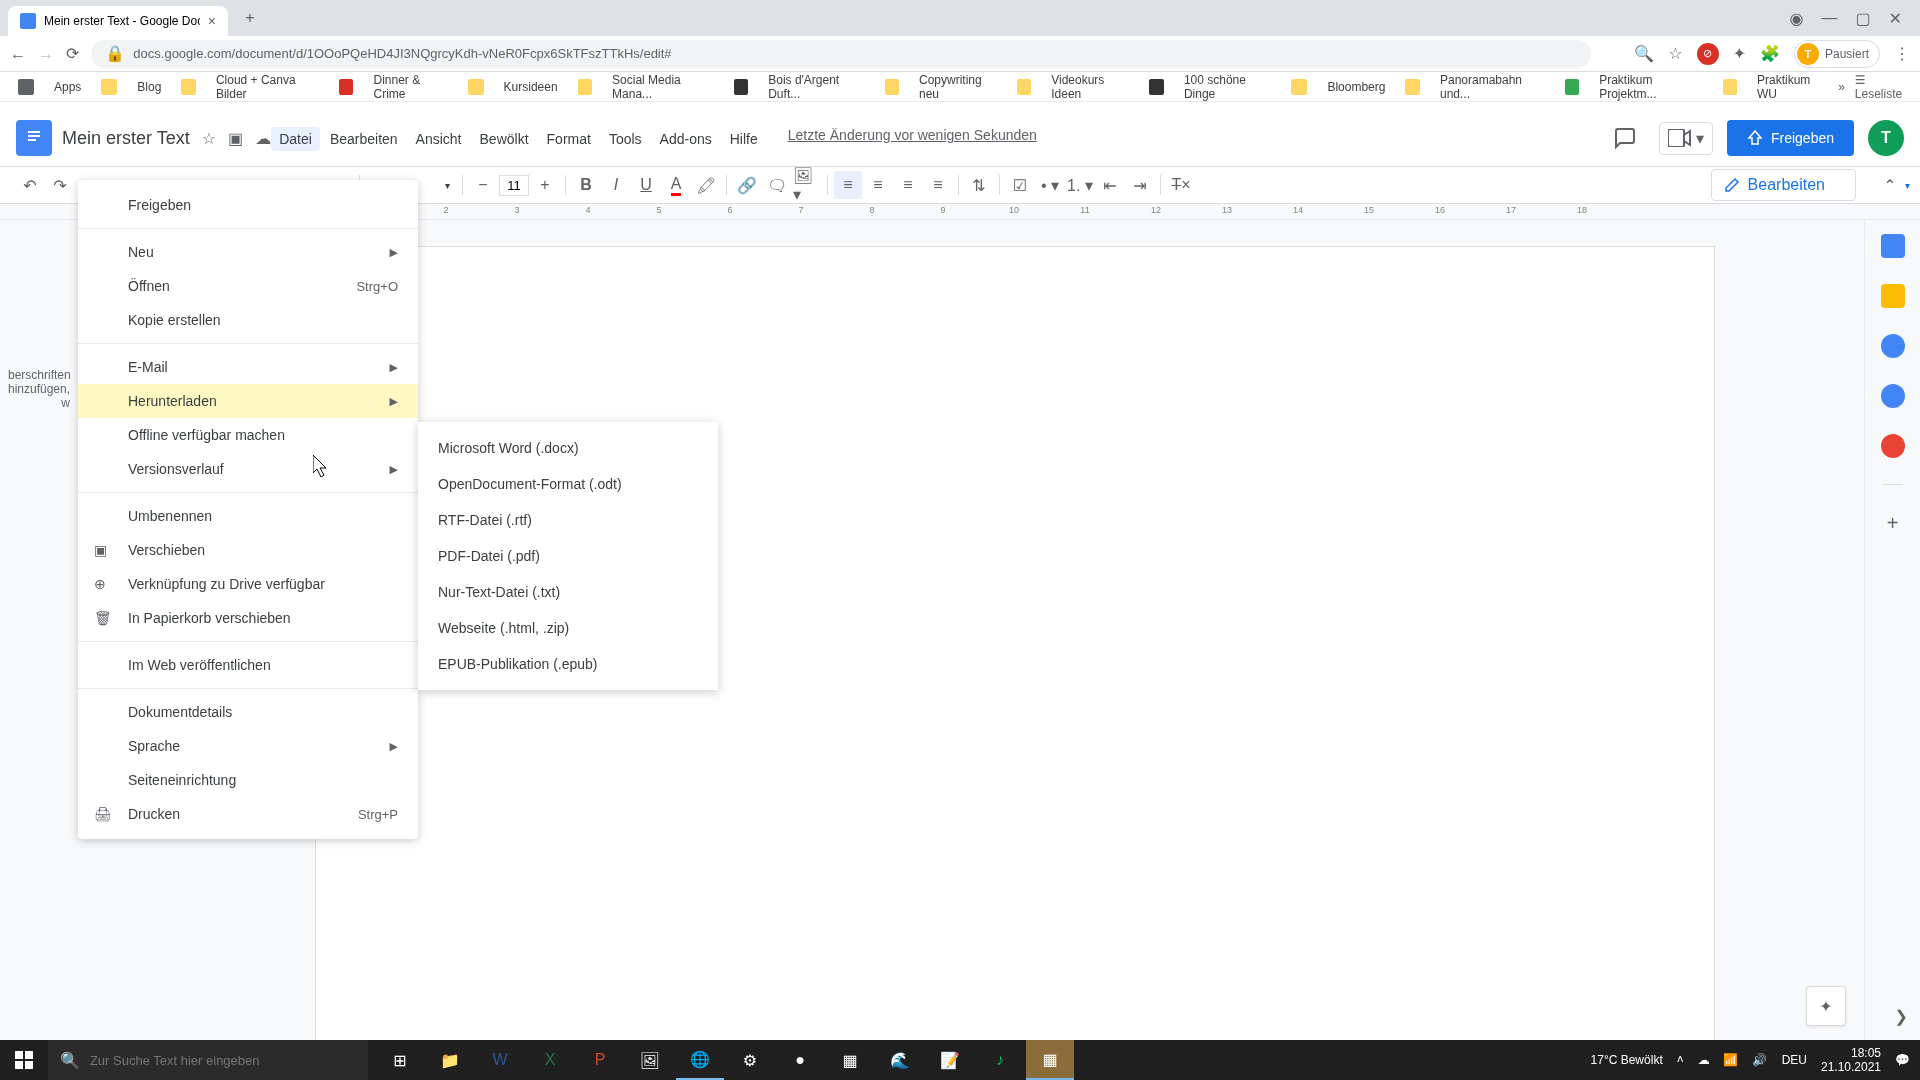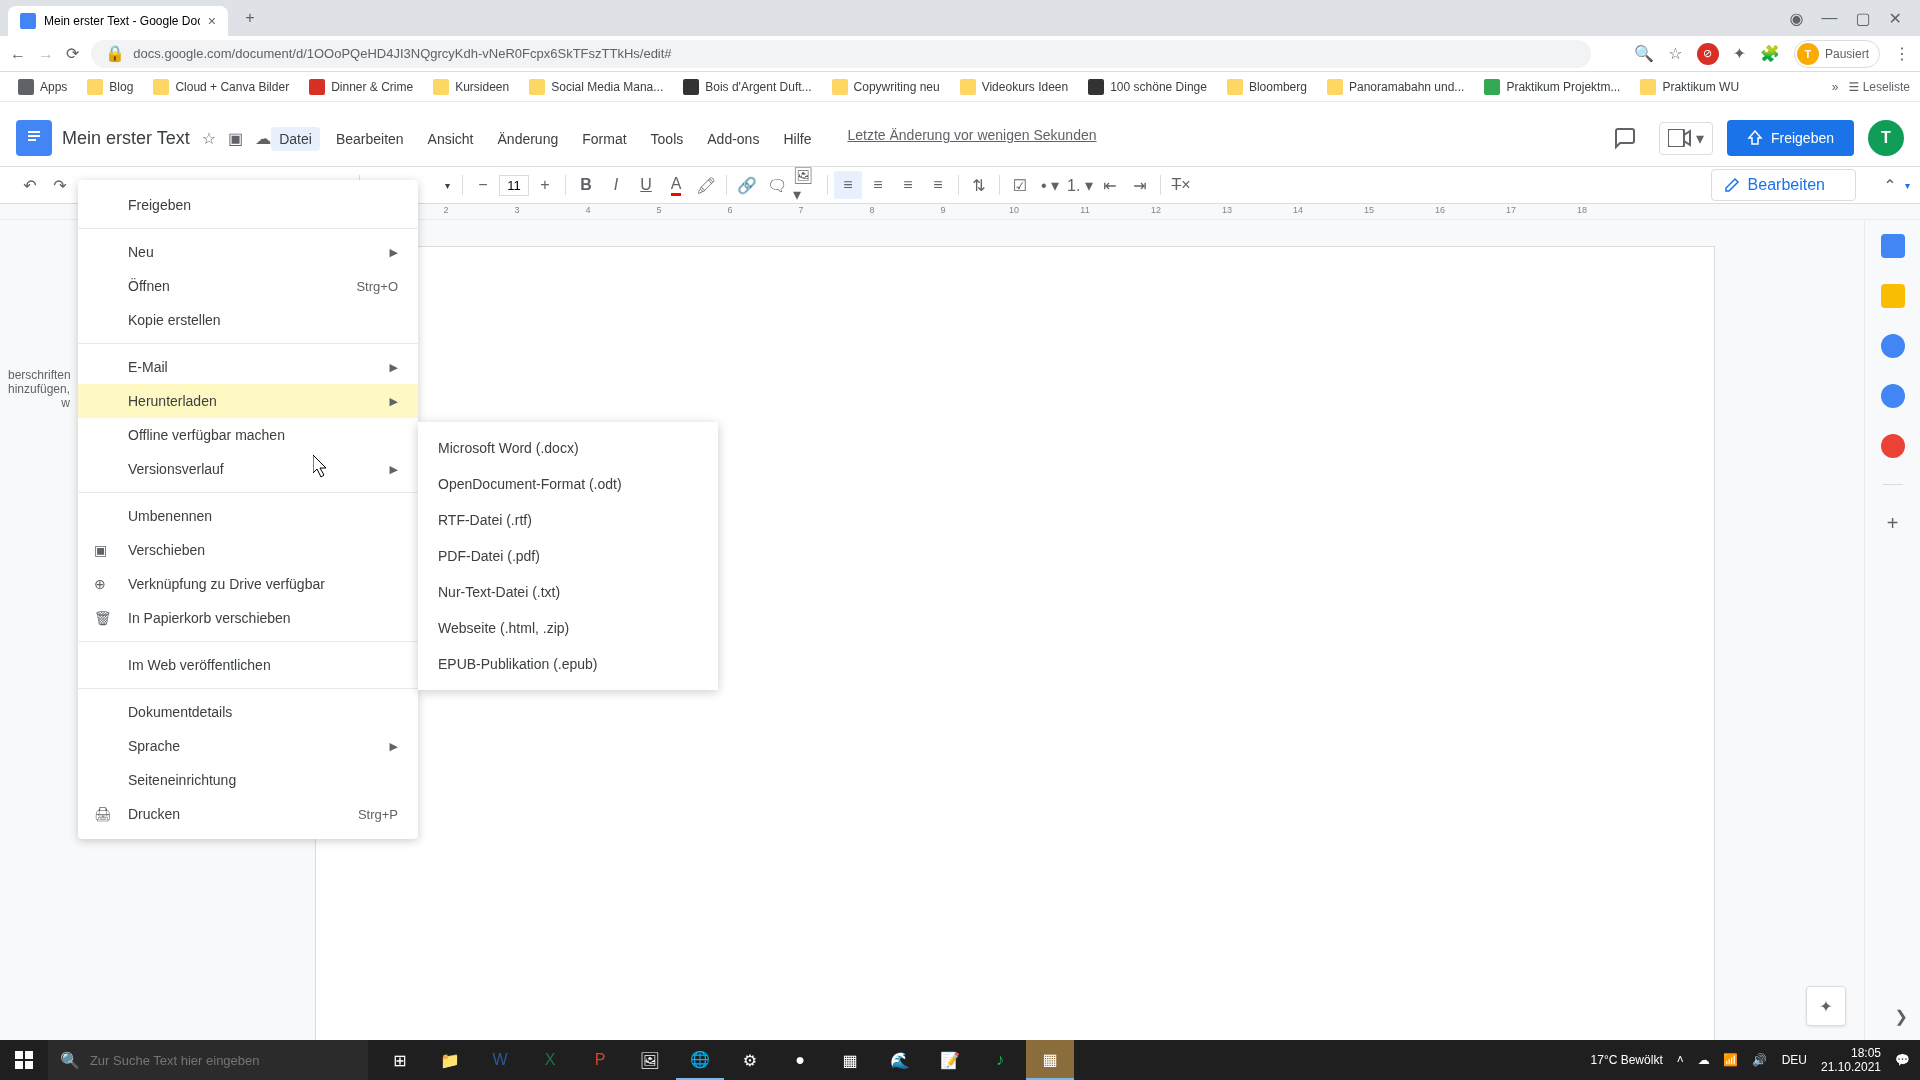--- a/index.html
+++ b/index.html
@@ -18,32 +18,32 @@
 .nav-icon { color: #5f6368; cursor: pointer; display: flex; align-items: center; }
 .url-bar { flex: 1; height: 28px; background: #f1f3f4; border-radius: 14px; display: flex; align-items: center; padding: 0 14px; max-width: 1500px; }
 .lock-icon { color: #5f6368; margin-right: 8px; }
 .url-text { font-size: 13px; color: #5f6368; }
 .url-right { margin-left: auto; display: flex; gap: 14px; align-items: center; color: #5f6368; }
 .ext-badge { width: 22px; height: 22px; border-radius: 50%; background: #d93025; color: #fff; display: flex; align-items: center; justify-content: center; font-size: 11px; }
 .profile-pill { border: 1px solid #dadce0; border-radius: 14px; padding: 2px 10px 2px 2px; display: flex; align-items: center; gap: 6px; }
 .profile-avatar { width: 22px; height: 22px; border-radius: 50%; background: #f9ab00; display: flex; align-items: center; justify-content: center; color: #fff; font-size: 11px; font-weight: bold; }
 
 .bookmarks-bar { height: 30px; background: #fff; display: flex; align-items: center; padding: 0 10px; gap: 4px; border-bottom: 1px solid #e8eaed; }
-.bookmark { display: flex; align-items: center; gap: 6px; padding: 4px 8px; font-size: 12px; color: #3c4043; cursor: pointer; }
+.bookmark { display: flex; align-items: center; gap: 20px; padding: 4px 8px; font-size: 12px; color: #3c4043; cursor: pointer; }
 .bm-icon { width: 16px; height: 16px; background: #fdd663; border-radius: 2px; }
 .bookmarks-right { margin-left: auto; display: flex; align-items: center; gap: 10px; color: #5f6368; font-size: 12px; }
 
 
 .docs-header { height: 64px; display: flex; align-items: center; padding: 8px 16px 0 16px; gap: 10px; }
 .docs-logo { width: 36px; height: 36px; background: #4285f4; border-radius: 4px; display: flex; align-items: center; justify-content: center; color: #fff; font-weight: bold; }
 .title-col { display: flex; flex-direction: row; }
 .doc-title-row { display: flex; align-items: center; gap: 12px; }
 .doc-title { font-size: 18px; color: #3c4043; }
 .title-icon { color: #5f6368; cursor: pointer; }
-.menu-row { display: flex; gap: 8px; margin-top: 2px; }
+.menu-row { display: flex; gap: 2px; margin-top: 2px; }
 .menu-item { padding: 4px 8px; font-size: 14px; color: #3c4043; cursor: pointer; border-radius: 4px; }
 .menu-item.active { background: #e8f0fe; }
 .last-edit { font-size: 14px; color: #5f6368; text-decoration: underline; margin-left: 20px; cursor: pointer; }
 .header-right { margin-left: auto; display: flex; align-items: center; gap: 14px; }
 .comment-btn { width: 40px; height: 40px; display: flex; align-items: center; justify-content: center; cursor: pointer; color: #5f6368; }
 .meet-btn { border: 1px solid #dadce0; border-radius: 4px; padding: 6px 8px; display: flex; align-items: center; gap: 4px; cursor: pointer; }
 .share-btn { background: #1a73e8; color: #fff; border-radius: 4px; padding: 10px 20px; display: flex; align-items: center; gap: 8px; cursor: pointer; font-size: 14px; }
 .user-avatar { width: 36px; height: 36px; border-radius: 50%; background: #0f9d58; color: #fff; display: flex; align-items: center; justify-content: center; font-weight: bold; }
 
 
@@ -214,21 +214,21 @@
     <div class="doc-title-row">
       <span class="doc-title">Mein erster Text</span>
       <span class="title-icon">☆</span>
       <span class="title-icon">▣</span>
       <span class="title-icon">☁</span>
     </div>
     <div class="menu-row">
       <span class="menu-item active">Datei</span>
       <span class="menu-item">Bearbeiten</span>
       <span class="menu-item">Ansicht</span>
-      <span class="menu-item">Änderung</span>
+      <span class="menu-item">Bewölkt</span>
       <span class="menu-item">Format</span>
       <span class="menu-item">Tools</span>
       <span class="menu-item">Add-ons</span>
       <span class="menu-item">Hilfe</span>
       <span class="last-edit">Letzte Änderung vor wenigen Sekunden</span>
     </div>
   </div>
   <div class="header-right">
     <div class="comment-btn">
       <svg width="24" height="24" viewBox="0 0 24 24" fill="none" stroke="#5f6368" stroke-width="2">

